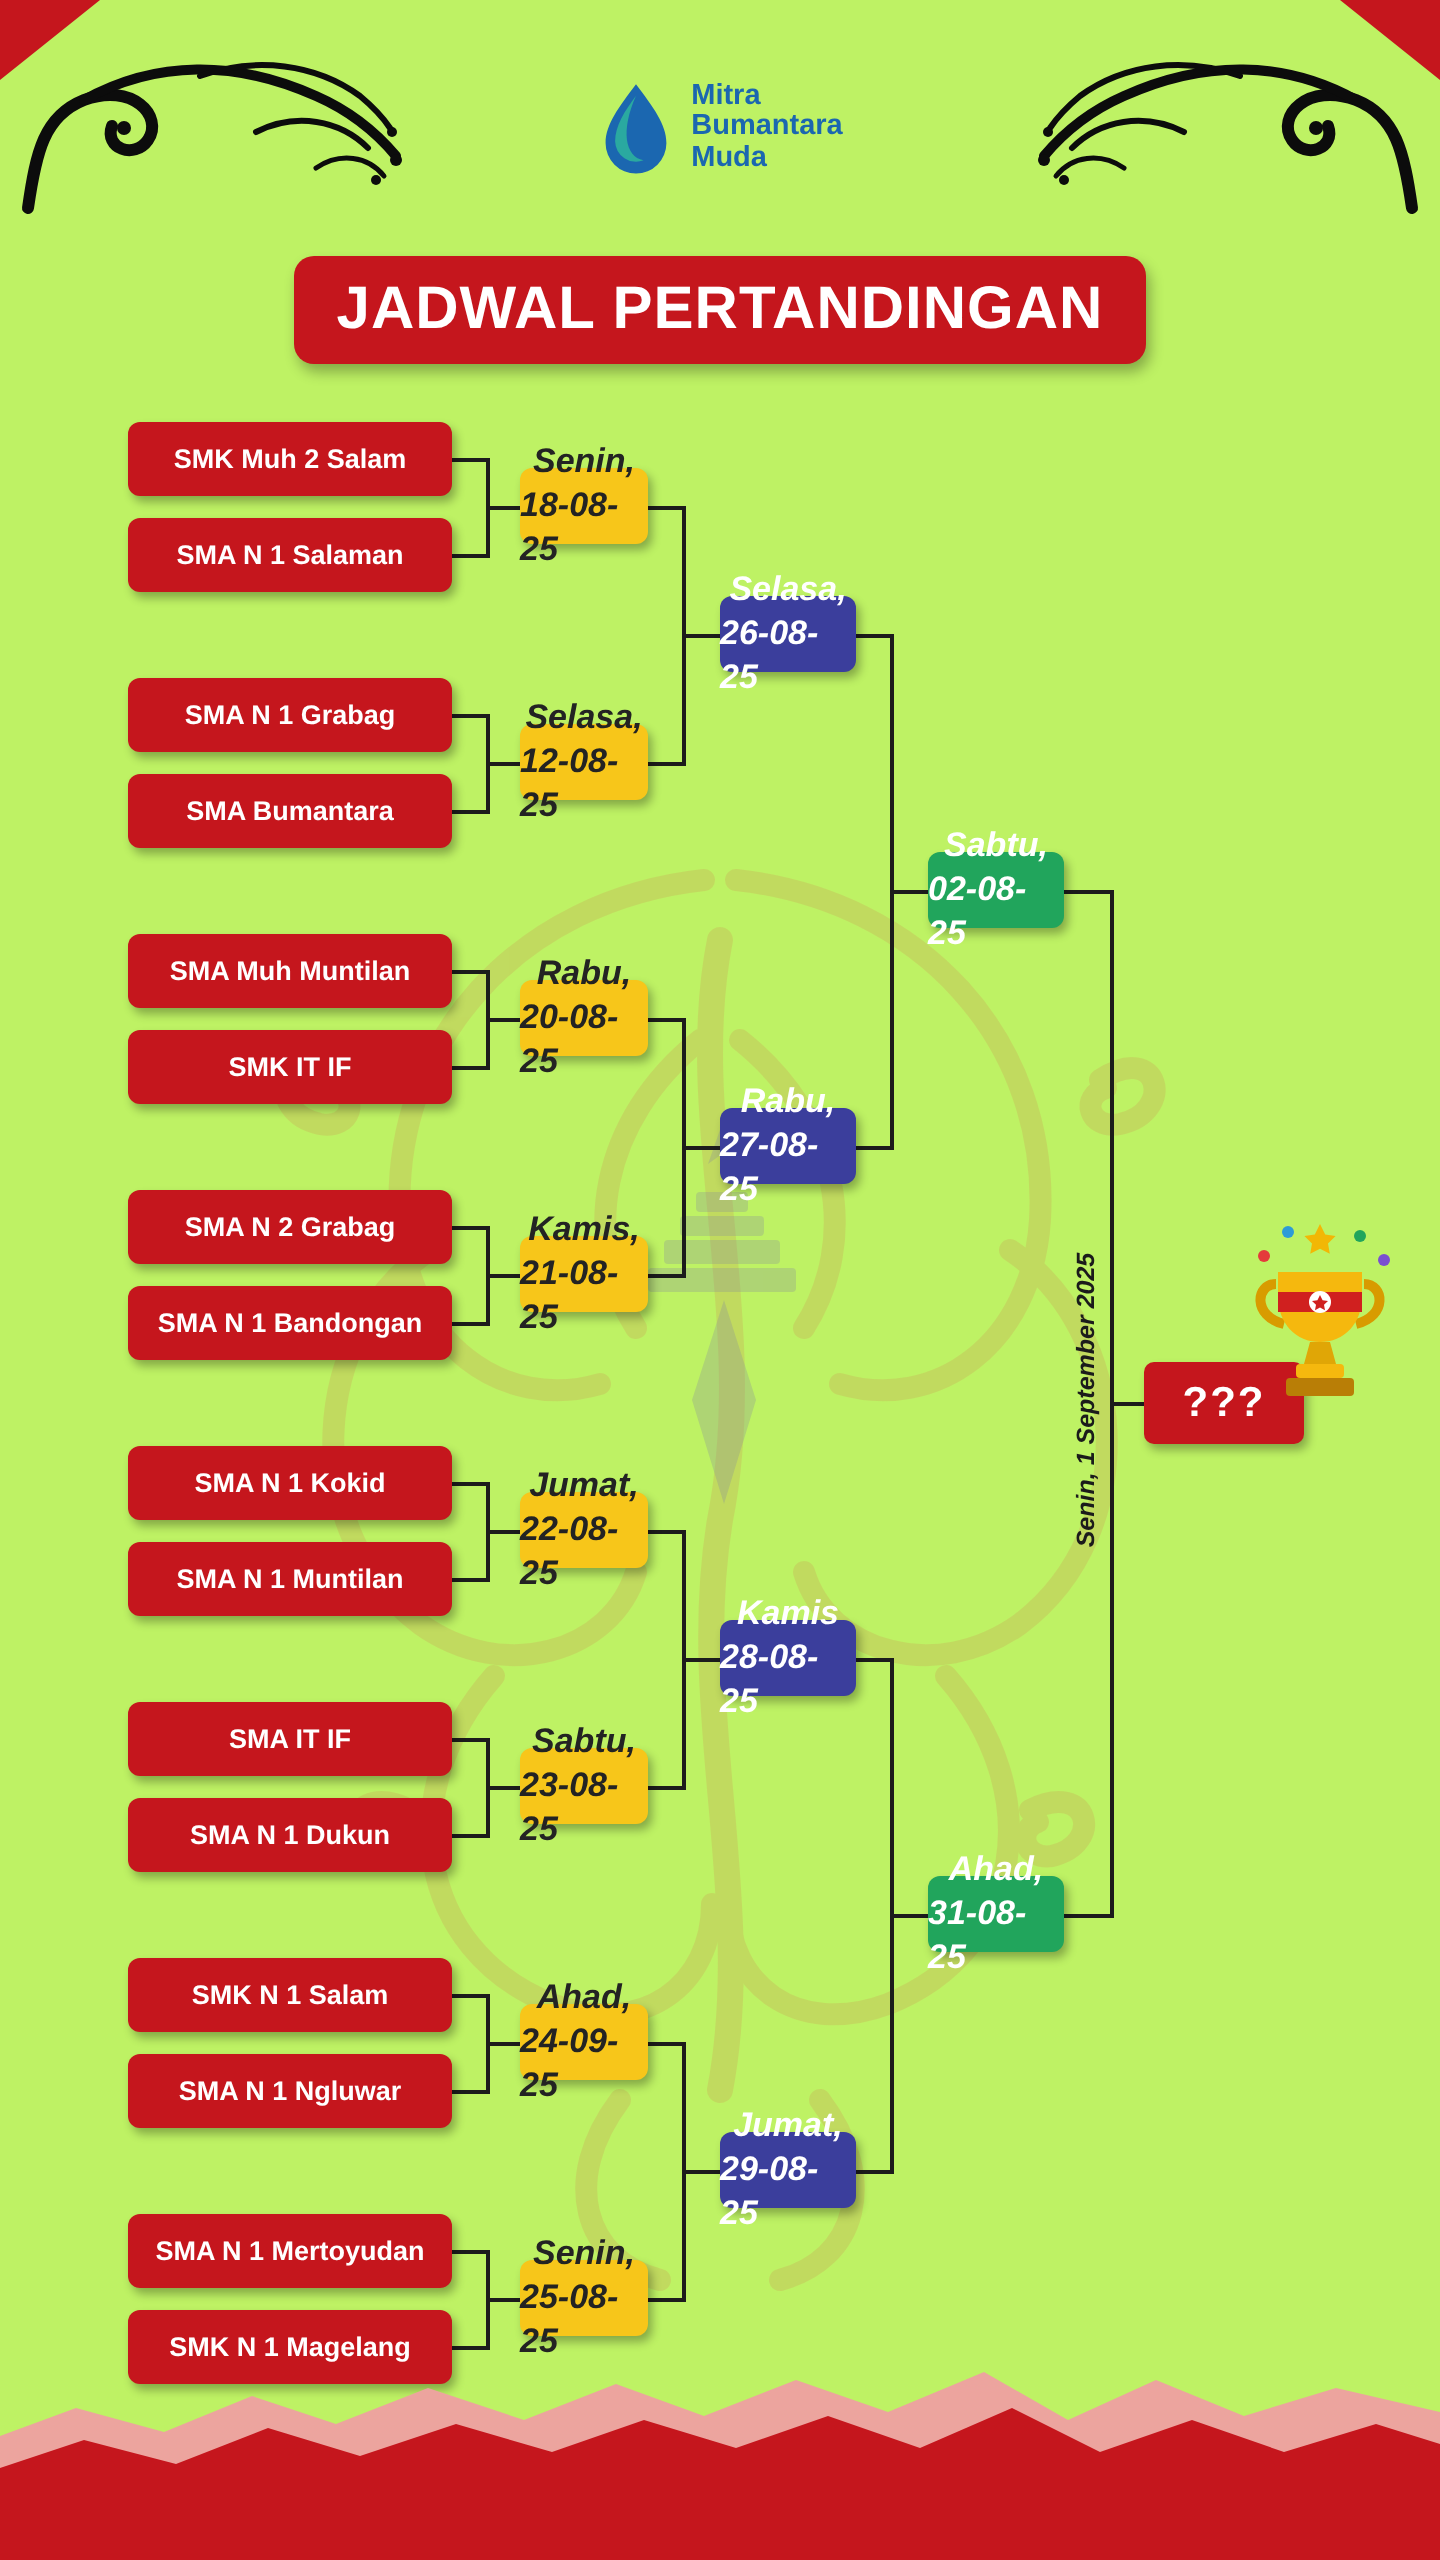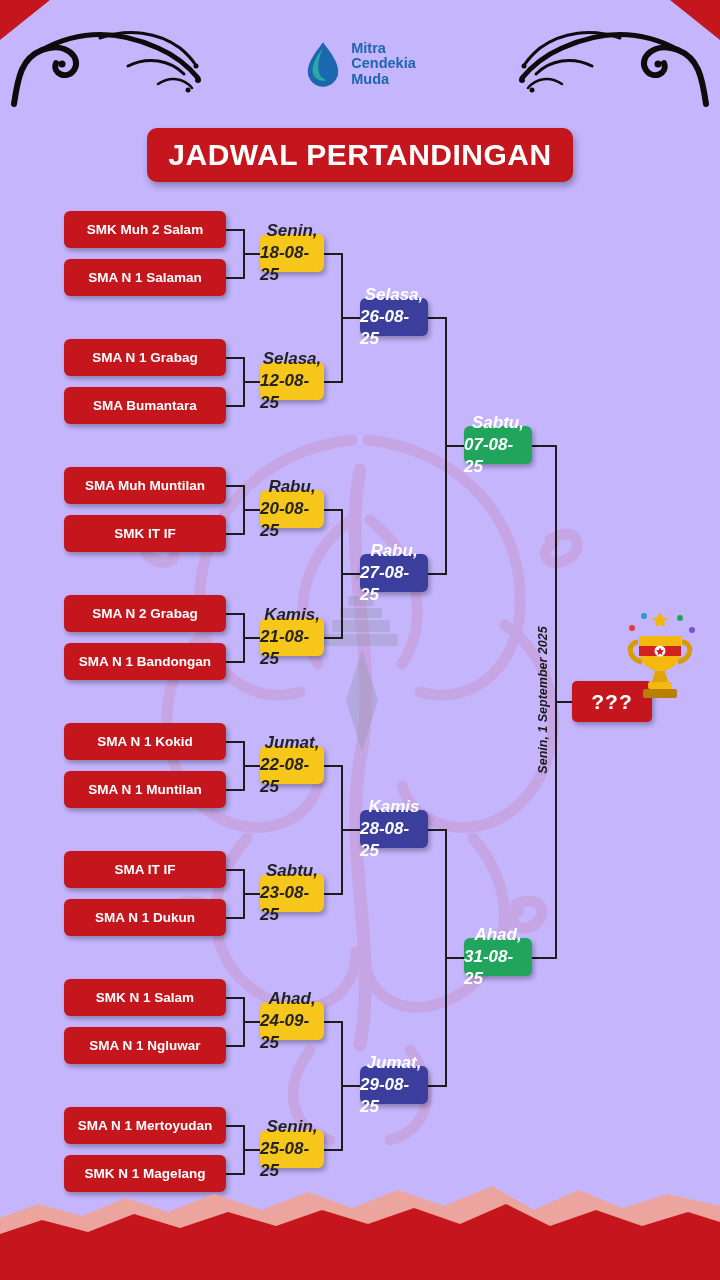--- a/index.html
+++ b/index.html
@@ -1,21 +1,21 @@
 <!DOCTYPE html>
 <html style="--red: #C5161D; --yellow: #F7C61A; --blue: #3B3E9C; --green: #21A55C; --logo-blue: #1B67B0;"><head>
 <meta charset="utf-8">
 <style>
   :root{
     --red:#C5161D; --yellow:#F7C61A; --blue:#3B3E9C; --green:#21A55C;
     --logo-blue:#1B67B0; --ink:#1c1c1c;
   }
   *{box-sizing:border-box}
   html,body{margin:0;padding:0;background:#fff}
-  .page{position:relative;width:720px;height:1280px;background:#c4b5fd;overflow:hidden;
+  .page{position:relative;width:720px;height:1280px;background:#bef264;overflow:hidden;
         font-family:"Liberation Sans",sans-serif}
 
   .watermark{position:absolute;left:0;top:0;width:720px;height:1280px;pointer-events:none}
 
   .corner-tri{position:absolute;width:0;height:0}
   .corner-tri.left{top:0;left:0;border-top:40px solid var(--red);border-right:50px solid transparent}
   .corner-tri.right{top:0;right:0;border-top:40px solid var(--red);border-left:50px solid transparent}
   .flourish{position:absolute;top:14px;width:200px;height:96px}
   .flourish.left{left:8px}
   .flourish.right{right:8px;transform:scaleX(-1)}
@@ -105,21 +105,21 @@
     <circle cx="180" cy="76" r="2.5" fill="#0c0c0c" stroke="none"></circle>
   </svg>
 
   <div class="logo">
     <svg class="logo-mark" viewBox="0 0 40 50">
       <path d="M20 2 C29 14 36 23 36 33 A16 16 0 0 1 4 33 C4 23 11 14 20 2 Z" fill="#1B67B0"></path>
       <path d="M20 8 C14 16 9 24 9 32 A11 11 0 0 0 24 42 C14 40 12 26 20 8 Z" fill="#2AA9A0"></path>
     </svg>
     <div class="logo-text">
       <div>Mitra</div>
-      <div>Cendekia</div>
+      <div>Bumantara</div>
       <div>Muda</div>
     </div>
   </div>
 
   <div class="banner">
     <span>JADWAL PERTANDINGAN</span>
   </div>
 
   <div>
       <div class="conn" style="left: 226px; top: 228.5px; width: 18px; height: 2px;"></div>
@@ -246,21 +246,21 @@
     <span>Kamis</span>
     <span>28-08-25</span>
   </div>
   <div class="datebox blue" style="top:1066px">
     <span>Jumat,</span>
     <span>29-08-25</span>
   </div>
 
   <div class="datebox green" style="top:426px">
     <span>Sabtu,</span>
-    <span>07-08-25</span>
+    <span>02-08-25</span>
   </div>
   <div class="datebox green" style="top:938px">
     <span>Ahad,</span>
     <span>31-08-25</span>
   </div>
 
   <div class="final-date">Senin, 1 September 2025</div>
   <div class="final-box">???</div>
 
   <svg class="trophy" viewBox="0 0 76 100">

